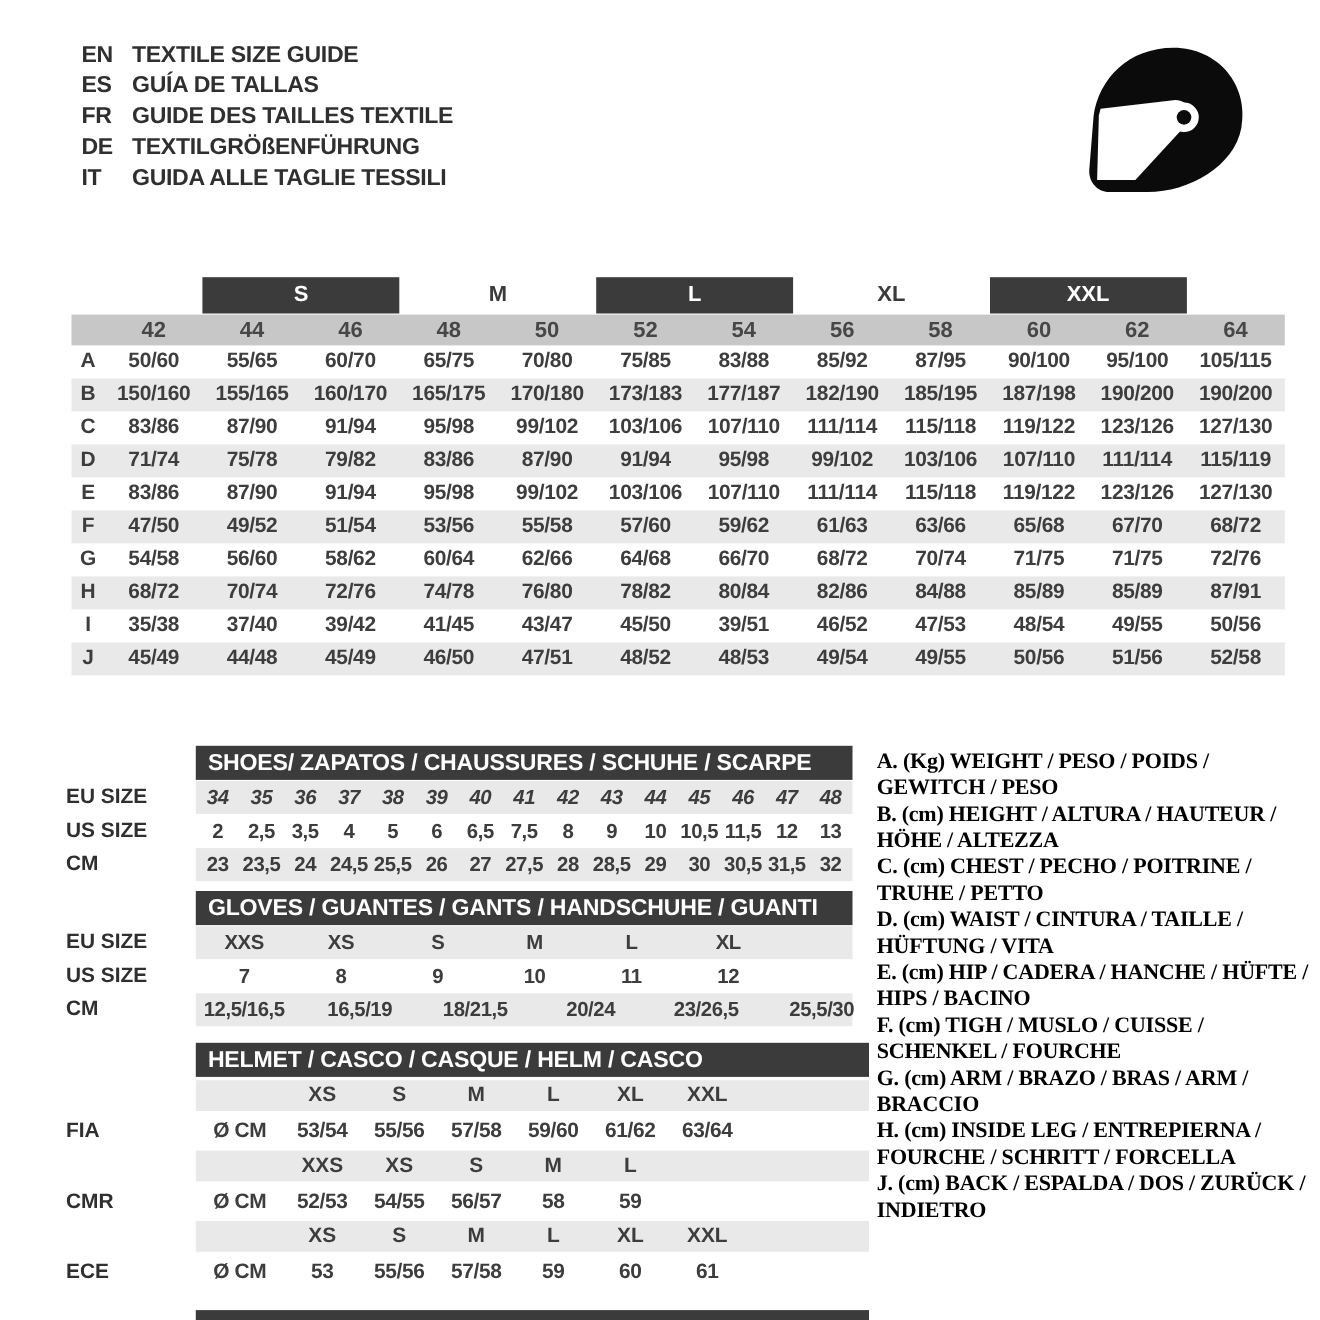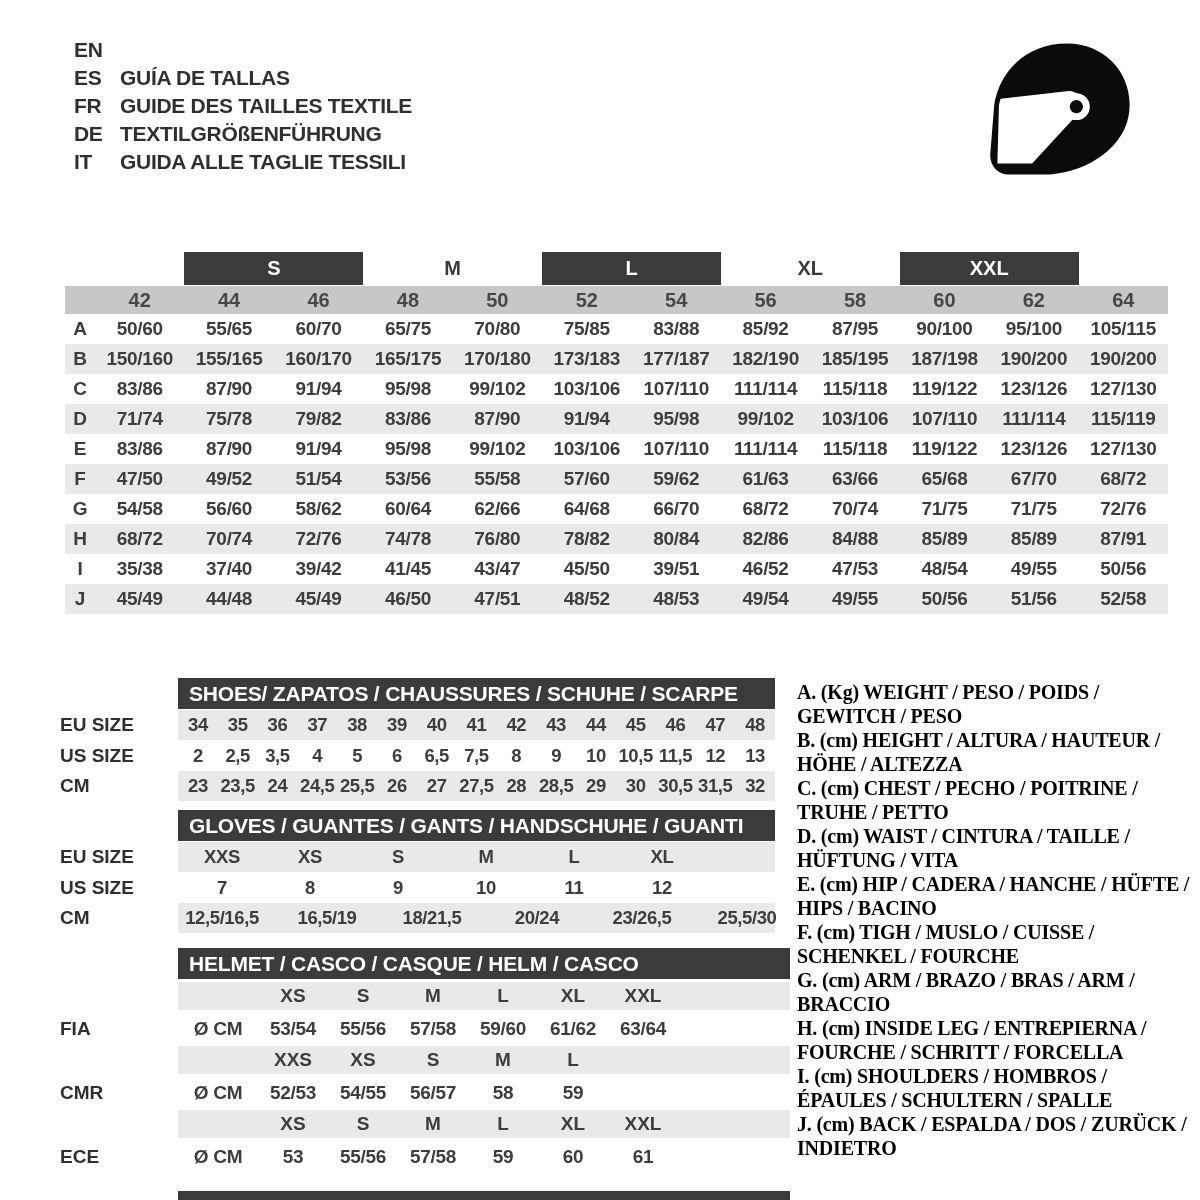--- a/index.html
+++ b/index.html
@@ -53,20 +53,21 @@
   .bottom-bar{position:absolute;left:178px;top:1191px;width:612px;height:9px;background:#3b3b3b;}
 </style>
 </head>
 <body>
 
 <div class="page">
 
   <div class="lang-block" id="langs">
       <div class="lang-row">
         <div class="lang-code">EN</div>
+        <div class="lang-label">TEXTILE SIZE GUIDE</div>
       </div>
       <div class="lang-row">
         <div class="lang-code">ES</div>
         <div class="lang-label">GUÍA DE TALLAS</div>
       </div>
       <div class="lang-row">
         <div class="lang-code">FR</div>
         <div class="lang-label">GUIDE DES TAILLES TEXTILE</div>
       </div>
       <div class="lang-row">
@@ -261,21 +262,21 @@
           <div>50/56</div>
           <div>51/56</div>
           <div>52/58</div>
         </div>
       </div>
   </section>
 
   <section class="subtable shoes-sec" id="shoesSec">
     <div class="title-bar w-shoes">SHOES/ ZAPATOS / CHAUSSURES / SCHUHE / SCARPE</div>
   <div class="row-label" style="top: 32px;">EU SIZE</div>
-      <div class="row-band cols-15 shaded" style="top: 32px;">
+      <div class="row-band cols-15 shaded" style="top: 32px; font-style: italic;">
         <div>34</div>
         <div>35</div>
         <div>36</div>
         <div>37</div>
         <div>38</div>
         <div>39</div>
         <div>40</div>
         <div>41</div>
         <div>42</div>
         <div>43</div>
@@ -417,19 +418,18 @@
 
   <div class="legend" id="legend">
       <div class="legend-item">A. (Kg) WEIGHT / PESO / POIDS / GEWITCH / PESO</div>
       <div class="legend-item">B. (cm) HEIGHT / ALTURA / HAUTEUR / HÖHE / ALTEZZA</div>
       <div class="legend-item">C. (cm) CHEST / PECHO / POITRINE / TRUHE / PETTO</div>
       <div class="legend-item">D. (cm) WAIST / CINTURA / TAILLE / HÜFTUNG / VITA</div>
       <div class="legend-item">E. (cm) HIP / CADERA / HANCHE / HÜFTE / HIPS / BACINO</div>
       <div class="legend-item">F. (cm) TIGH / MUSLO / CUISSE / SCHENKEL / FOURCHE</div>
       <div class="legend-item">G. (cm) ARM / BRAZO / BRAS / ARM / BRACCIO</div>
       <div class="legend-item">H. (cm) INSIDE LEG / ENTREPIERNA / FOURCHE / SCHRITT / FORCELLA</div>
-      <div class="legend-item">I. (cm) SHOULDERS / HOMBROS / ÉPAULES / SCHULTERN / SPALLE</div>
       <div class="legend-item">J. (cm) BACK / ESPALDA / DOS / ZURÜCK / INDIETRO</div>
     </div>
 
   <div class="bottom-bar"></div>
 
 </div>
 
 </body></html>

